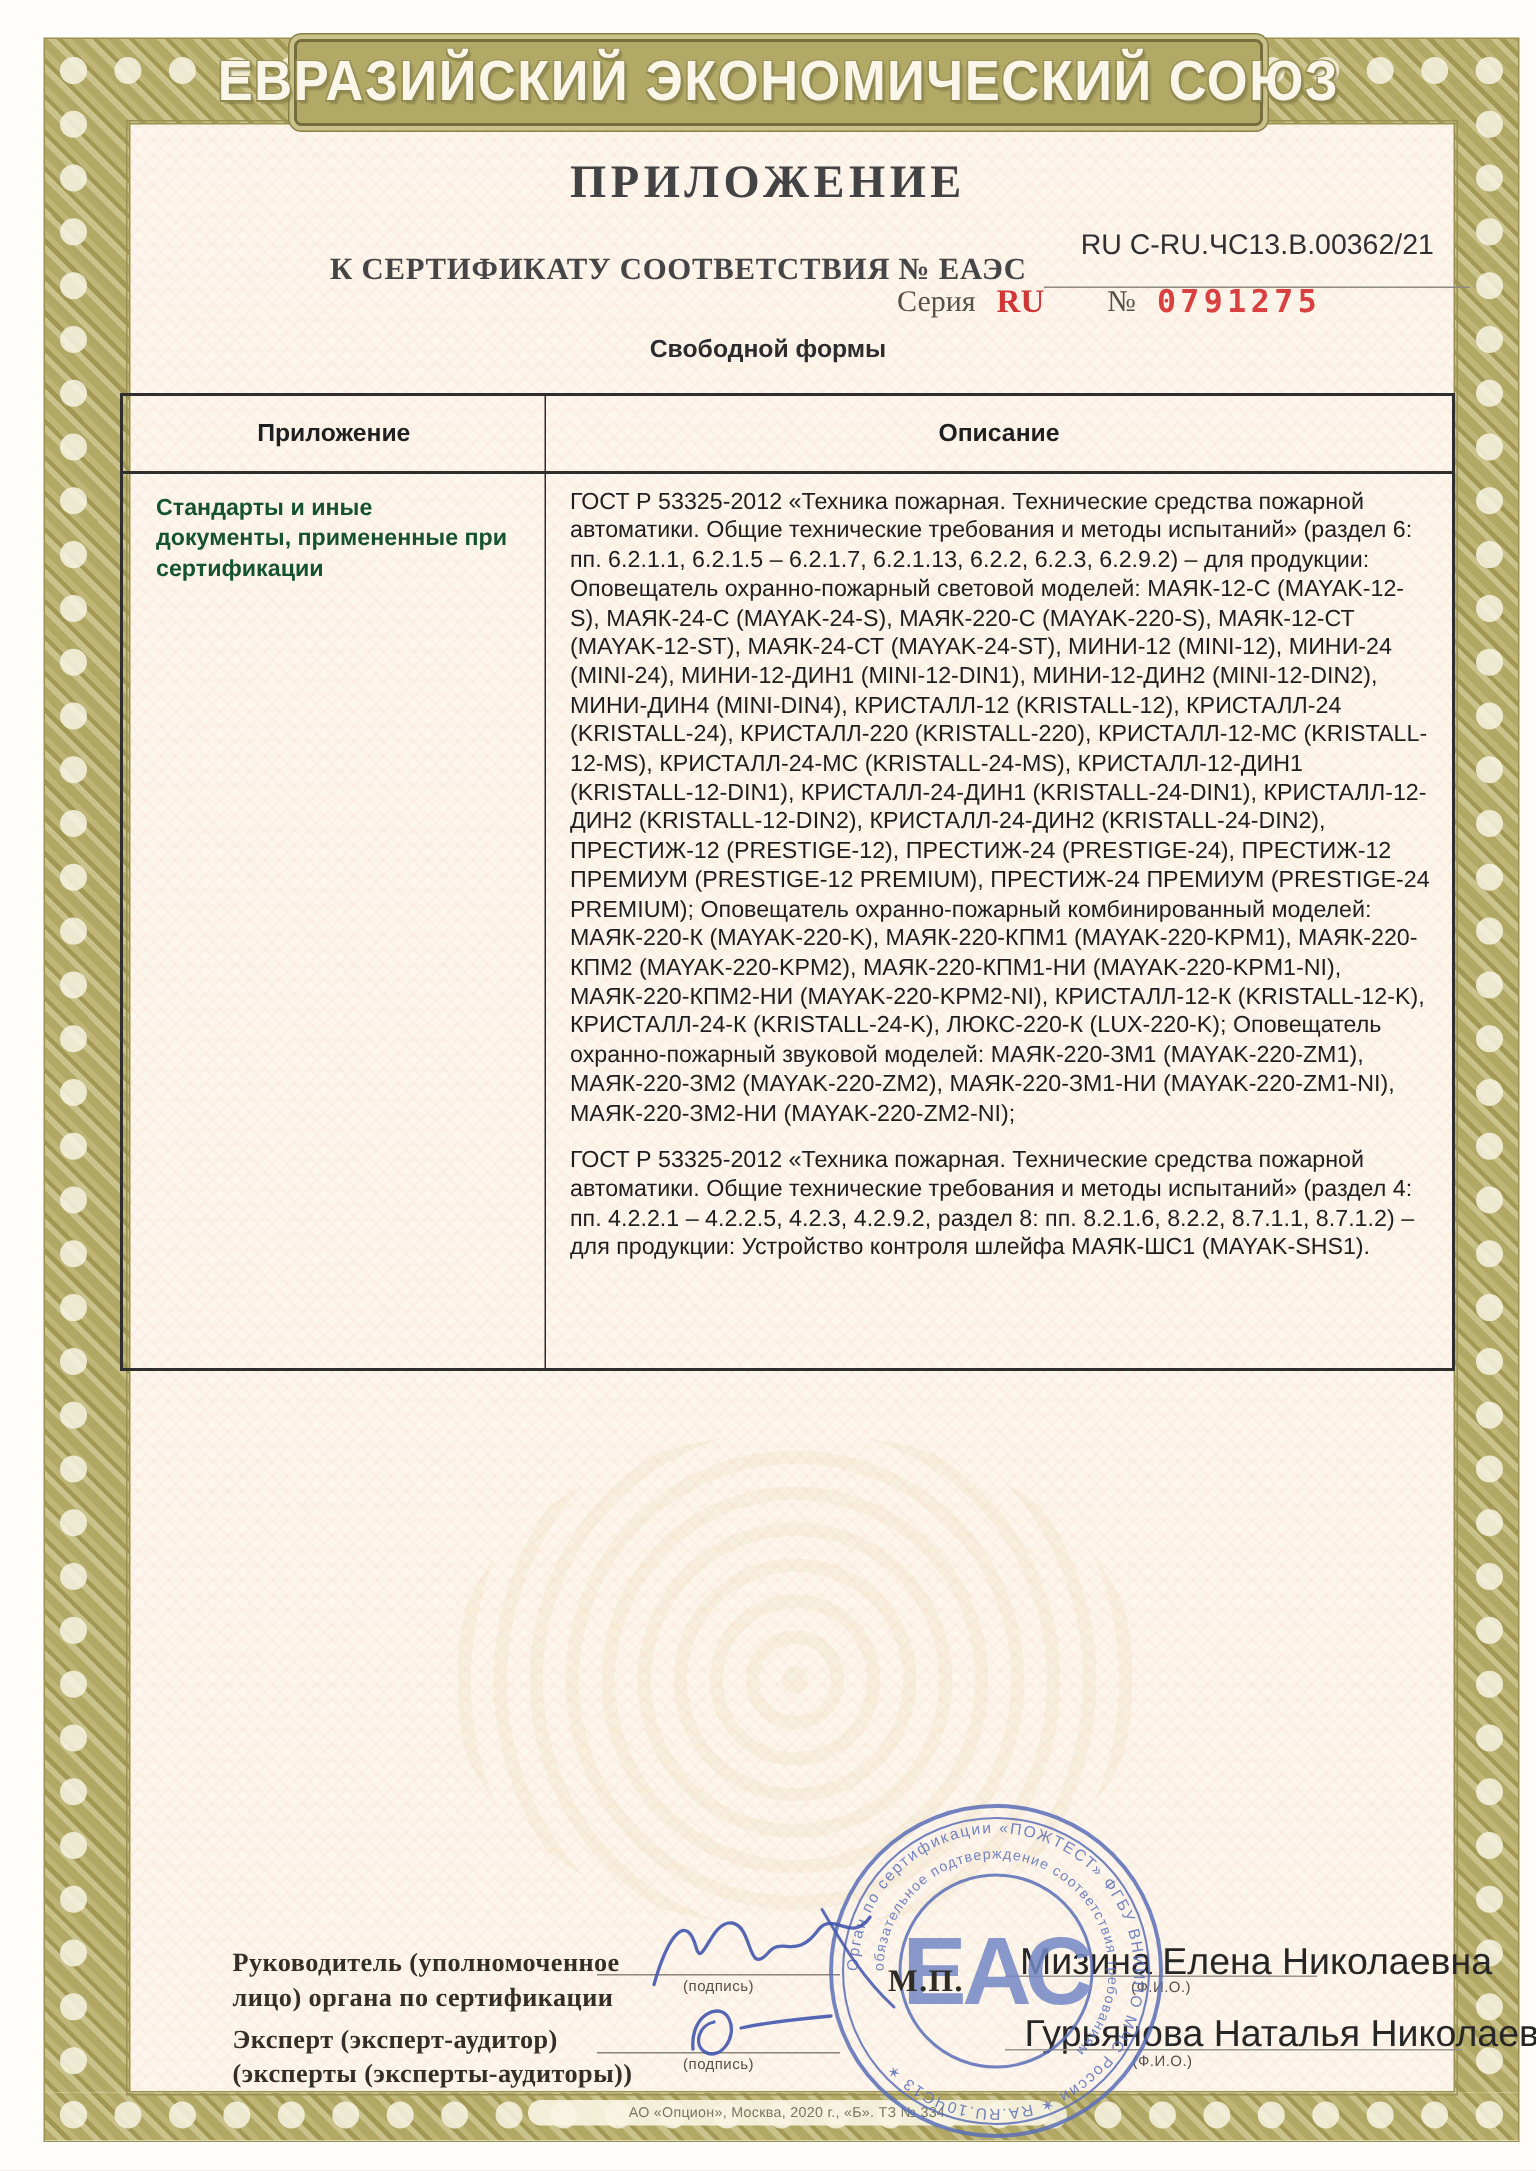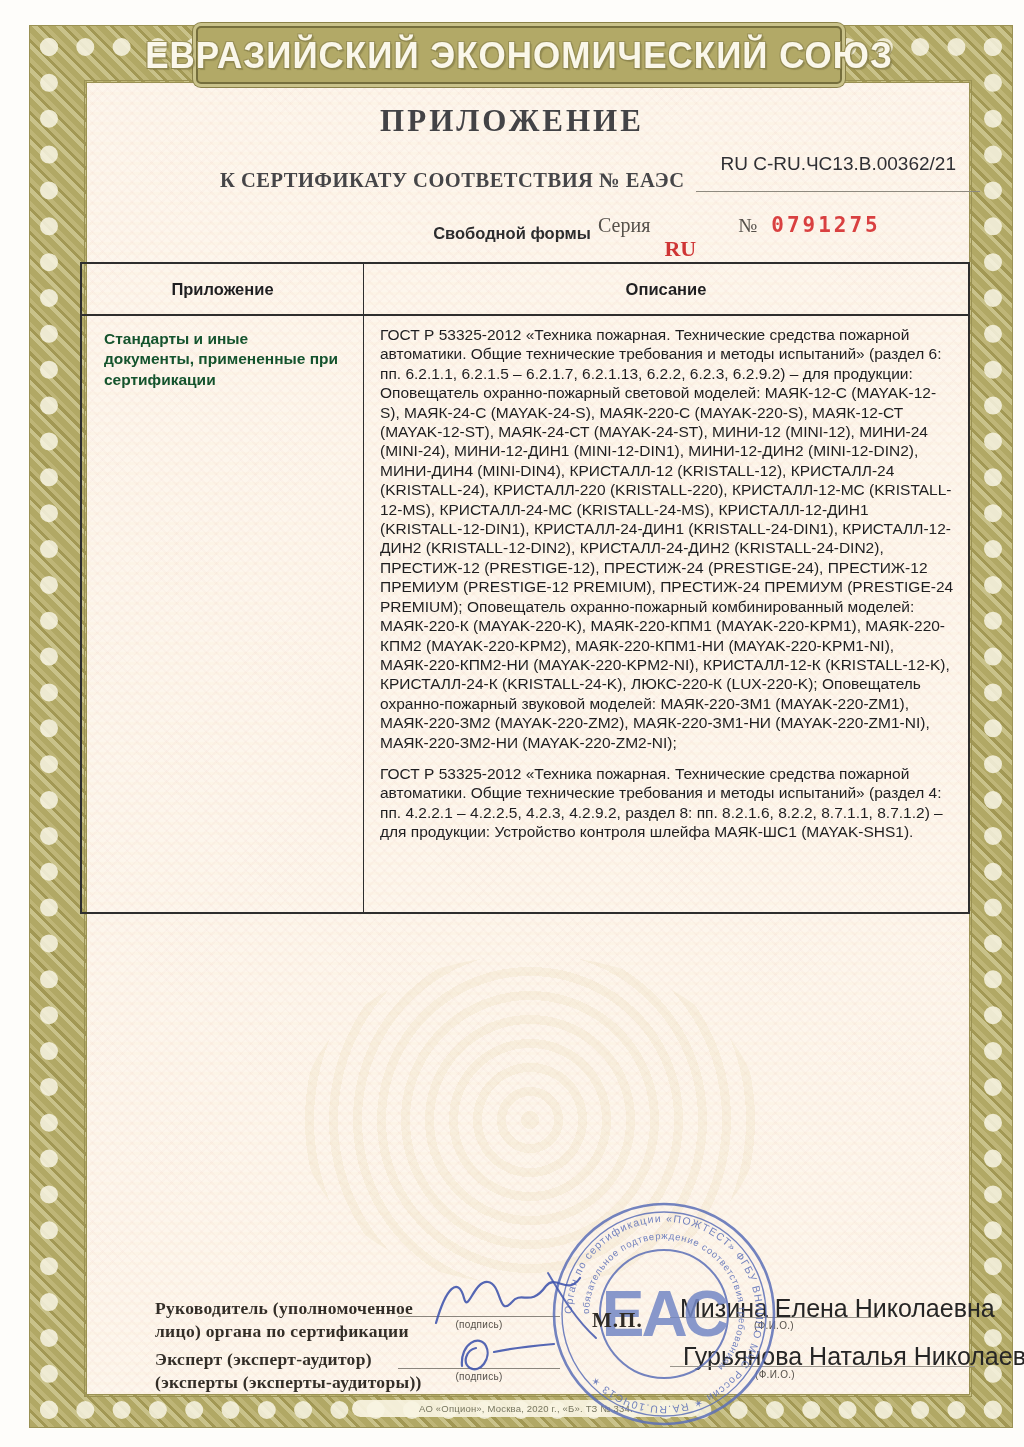--- a/index.html
+++ b/index.html
@@ -65,21 +65,21 @@
     color:#454548; white-space:nowrap; letter-spacing:0.5px;
   }
   .certificate-number{
     flex:1; margin-left:12px; border-bottom:1.5px solid #8e8a80;
     text-align:center; font-size:19px; color:#2f2f33; padding-bottom:16px; white-space:nowrap;
   }
   .series-row{
     position:absolute; left:598px; top:188px; display:flex; align-items:center; gap:14px;
   }
   .series-label{font-family:"Liberation Serif", serif; font-size:20px; color:#56514b;}
-  .series-value{font-family:"Liberation Serif", serif; font-weight:bold; font-size:22px; color:#cf3535;margin-top:48px;}
+  .series-value{font-family:"Liberation Serif", serif; font-weight:bold; font-size:22px; color:#cf3535;}
   .number-sign{font-family:"Liberation Serif", serif; font-size:20px; color:#56514b; margin-left:28px;}
   .blank-number{font-family:"DejaVu Sans Mono", monospace; font-weight:bold; font-size:21px; color:#d94040; letter-spacing:3px;}
   .form-type{
     position:absolute; left:0; top:224px; width:1024px; text-align:center;
     font-weight:bold; font-size:16.5px; color:#2c2c2e;
   }
   
   .annex-table{
     position:absolute; left:80px; top:262px; width:890px; height:652px;
     border:2px solid #2e2e2e; box-sizing:border-box;

